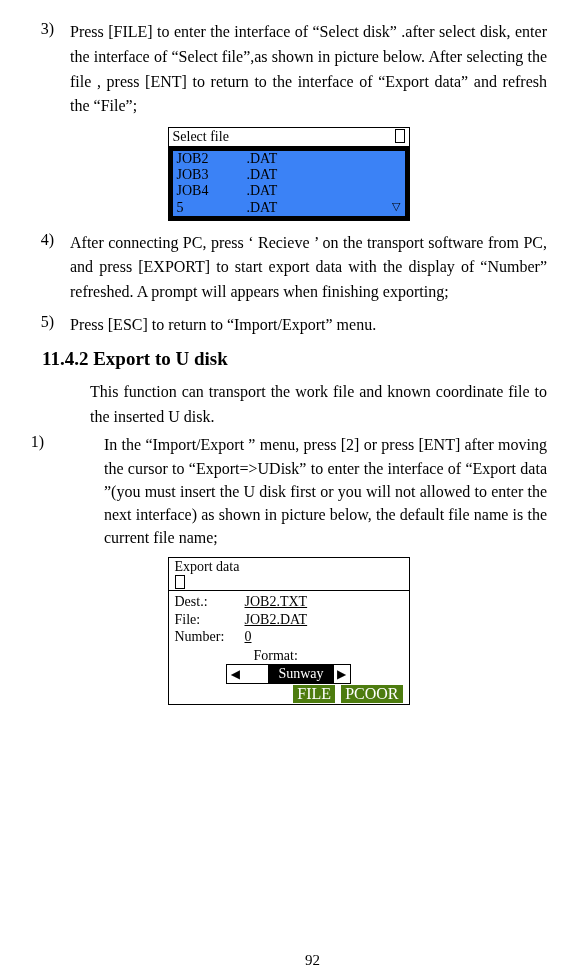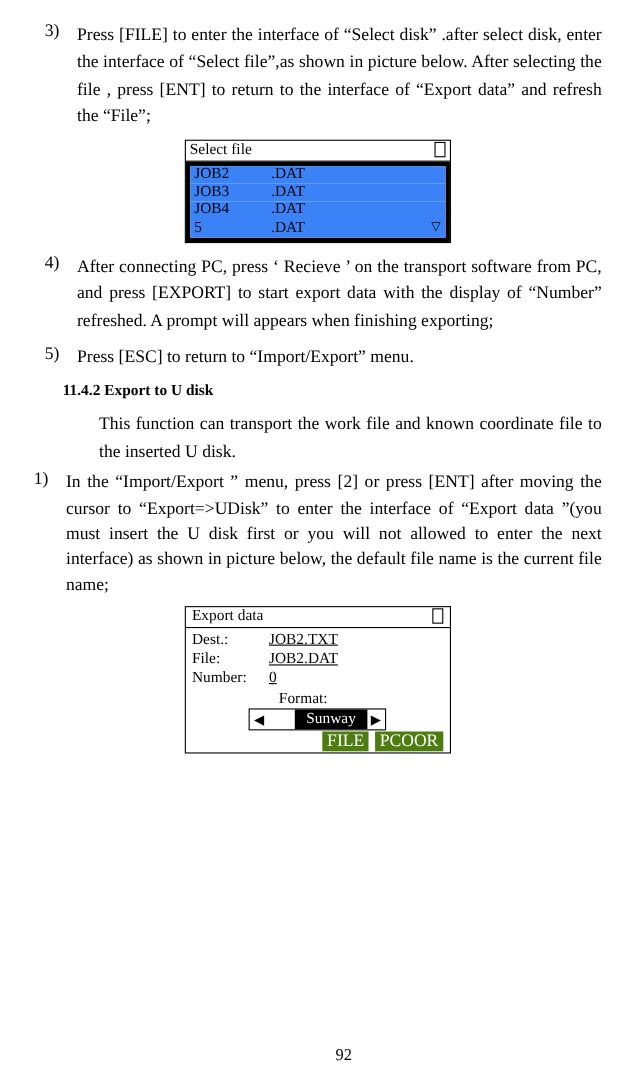--- a/index.html
+++ b/index.html
@@ -30,20 +30,21 @@
   }
   .list-body {
     flex: 1;
     text-align: justify;
     line-height: 1.55;
   }
   .list-body-narrow {
     flex: 1;
     text-align: justify;
     line-height: 1.45;
+    margin-left: 44px;
   }
   .figure {
     margin: 6px auto 10px auto;
   }
   .select-file-box {
     width: 240px;
     margin: 4px auto 10px auto;
     border: 1.5px solid #000;
     font-family: "Times New Roman", serif;
     font-size: 14px;
@@ -88,41 +89,42 @@
     text-align: right;
   }
   .tri-up {
     display:inline-block;width:0;height:0;border-left:5px solid transparent;border-right:5px solid transparent;border-bottom:8px solid #fff;
   }
   .tri-down-hollow {
     font-size: 11px;
   }
   .section-heading {
     font-weight: bold;
-    font-size: 14px;
-    margin: 10px 0 10px 27px;
+    font-size: 19px;
+    margin: 10px 0 10px 12px;
   }
   .intro-para {
     margin-left: 60px;
     line-height: 1.55;
     text-align: justify;
     margin-bottom: 4px;
   }
   .export-box {
     width: 240px;
     margin: 6px auto 0 auto;
     border: 1.5px solid #000;
     font-family: "Times New Roman", serif;
     font-size: 14px;
   }
   .ex-title-row {
     display: flex;
     justify-content: space-between;
     padding: 1px 6px;
     border-bottom: 1.5px solid #000;
+    flex-direction: column;
   }
   .ex-body {
     padding: 2px 6px 0 6px;
   }
   .ex-line {
     display: flex;
     line-height: 1.25;
   }
   .ex-label {
     width: 66px;

